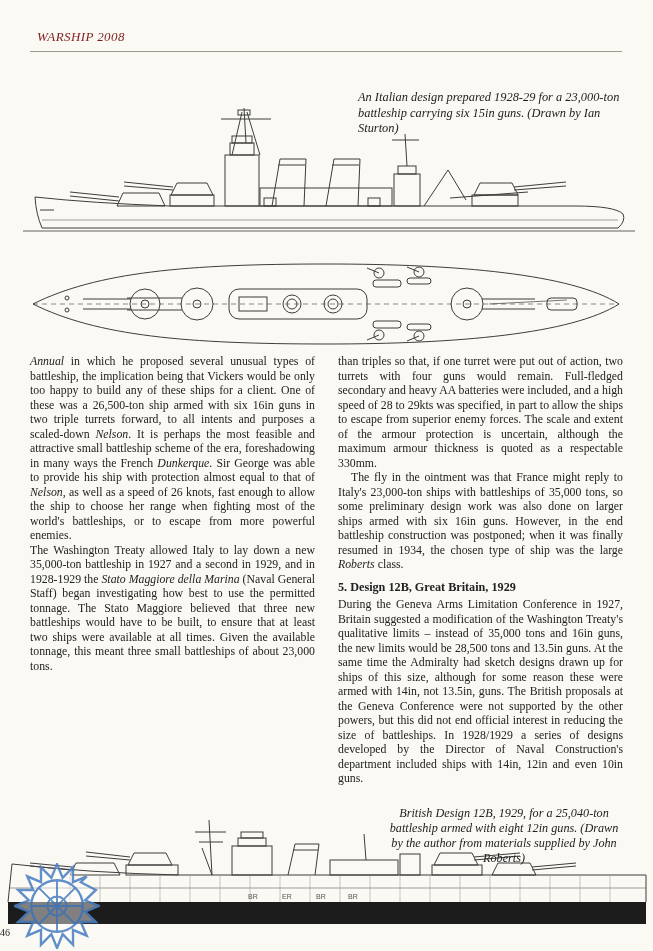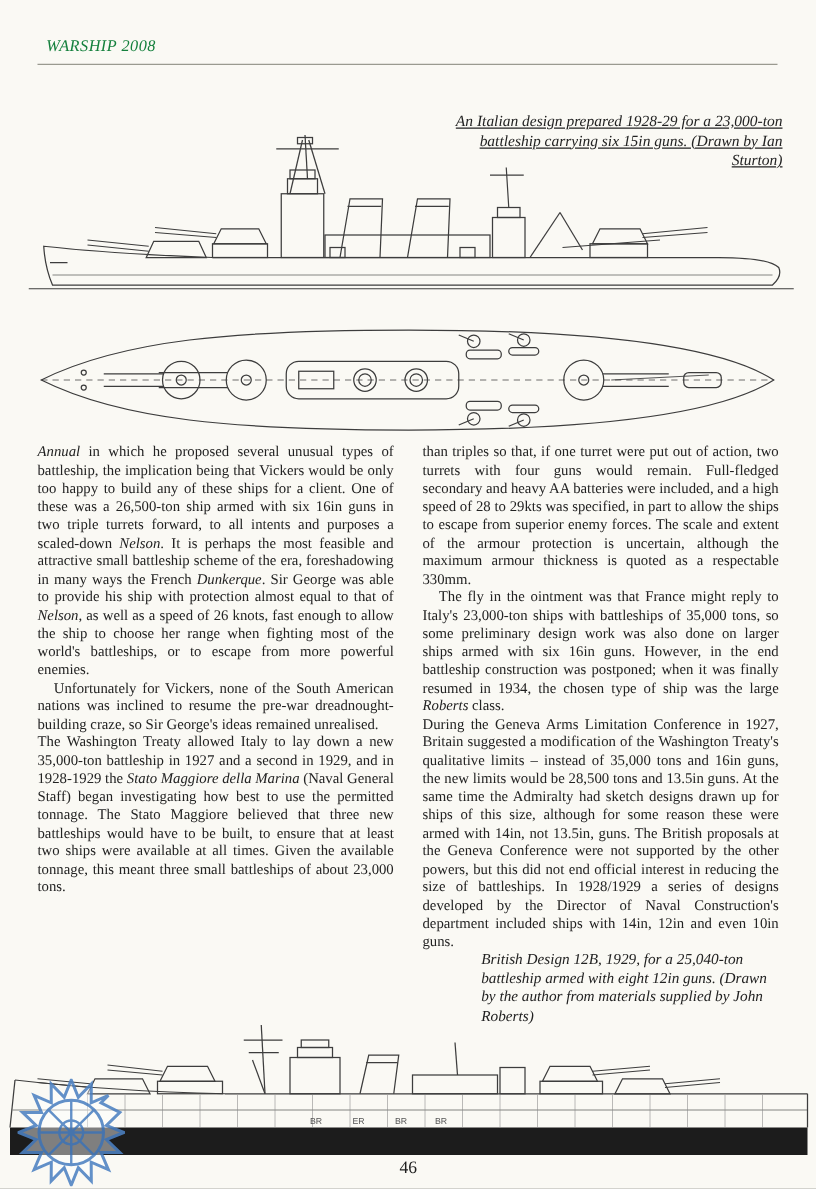--- a/index.html
+++ b/index.html
@@ -3,61 +3,61 @@
 <meta charset="utf-8">
 <style>
   html,body { margin:0; padding:0; background:#9a9a96; }
   .page {
     position:relative; width:653px; height:951px; margin:0 auto;
     background:#faf9f4; overflow:hidden;
     font-family:"Liberation Serif", serif; color:#222;
   }
   .header-title {
     position:absolute; top:29px; left:37px;
-    font-style:italic; font-size:13px; letter-spacing:.4px; color:#15803d;
+    font-style:italic; font-size:13px; letter-spacing:.4px; color:#7f1d1d;
   }
   .header-rule {
     position:absolute; top:51px; left:30px; width:592px; height:0;
     border-top:1px solid #9a9a90;
   }
   .top-caption {
     position:absolute; top:90px; right:27px; width:268px;
-    font-style:italic; font-size:12.4px; line-height:15.5px; text-align:right;text-decoration:underline;
+    font-style:italic; font-size:12.4px; line-height:15.5px; text-align:left;
   }
   .fig-top   { position:absolute; top:102px; left:20px; width:618px; height:152px; z-index:1; }
   .fig-plan  { position:absolute; top:256px; left:27px; width:598px; height:96px; z-index:1; }
   .columns {
     position:absolute; top:354px; left:30px; width:593px;
     display:flex; gap:23px; z-index:2;
   }
   .col { width:285px; font-size:11.8px; line-height:14.5px; text-align:justify; hyphens:auto; }
   .col p { margin:0; }
   .col p.indent { text-indent:13px; }
   .sec-heading { font-size:12.2px; font-weight:bold; margin:8px 0 3px 0; }
   .bottom-caption {
-    margin:0 0 0 auto; width:238px;
-    font-style:italic; font-size:12.2px; line-height:15.2px; text-align:left;
+    margin:20px 0 0 auto; width:238px;
+    font-style:italic; font-size:12.2px; line-height:15.2px; text-align:center;
   }
   .fig-bottom { position:absolute; top:818px; left:0; width:653px; height:122px; z-index:1; }
   .watermark {
     position:absolute; top:860px; left:14px; width:634px; height:92px;
     display:flex; align-items:center; z-index:5; pointer-events:none;
   }
   .wm-logo { width:86px; height:86px; flex:0 0 auto; opacity:.88; }
   .wm-text {
     margin-left:5px; white-space:nowrap;
     font-family:"Liberation Sans", sans-serif; font-weight:bold;
     font-size:56px; letter-spacing:1px;
     color:rgba(222,235,248,0.55);
     -webkit-text-stroke:2.2px rgba(77,129,194,0.92);
     text-shadow:3px 3px 0 rgba(77,129,194,0.35);
   }
   .page-number {
     position:absolute; top:927px; left:0; width:100%;
-    text-align:center; font-size:14px; z-index:6; color:#1e1e1e;
+    text-align:left; font-size:10px; z-index:6; color:#1e1e1e;
   }
   svg .ink  { fill:none; stroke:#3d3d3d; stroke-width:1; }
   svg .fine { fill:none; stroke:#888; stroke-width:.45; }
   svg .compartment-label { font-family:"Liberation Sans",sans-serif; font-size:7px; fill:#555; stroke:none; }
 </style>
 </head>
 <body>
 
 <div class="page">
 
@@ -145,26 +145,26 @@
       <line x1="462" y1="48" x2="540" y2="44" stroke-width="0.7"></line>
       <rect x="520" y="42" width="30" height="12" rx="4"></rect>
       <circle cx="40" cy="42" r="2"></circle>
         <circle cx="40" cy="54" r="2"></circle>
     </g>
   </svg>
 
   <div class="columns">
     <div class="col">
       <p><i>Annual</i> in which he proposed several unusual types of battleship, the implication being that Vickers would be only too happy to build any of these ships for a client. One of these was a 26,500-ton ship armed with six 16in guns in two triple turrets forward, to all intents and purposes a scaled-down <i>Nelson</i>. It is perhaps the most feasible and attractive small battleship scheme of the era, foreshadowing in many ways the French <i>Dunkerque</i>. Sir George was able to provide his ship with protection almost equal to that of <i>Nelson</i>, as well as a speed of 26 knots, fast enough to allow the ship to choose her range when fighting most of the world's battleships, or to escape from more powerful enemies.</p>
-      <p class="indent">Unfortunately for Vickers, none of the South American nations was inclined to resume the pre-war dreadnought-building craze, so Sir George's ideas remained unrealised.</p>
       <p>The Washington Treaty allowed Italy to lay down a new 35,000-ton battleship in 1927 and a second in 1929, and in 1928-1929 the <i>Stato Maggiore della Marina</i> (Naval General Staff) began investigating how best to use the permitted tonnage. The Stato Maggiore believed that three new battleships would have to be built, to ensure that at least two ships were available at all times. Given the available tonnage, this meant three small battleships of about 23,000 tons.</p>
     </div>
     <div class="col">
       <p>than triples so that, if one turret were put out of action, two turrets with four guns would remain. Full-fledged secondary and heavy AA batteries were included, and a high speed of 28 to 29kts was specified, in part to allow the ships to escape from superior enemy forces. The scale and extent of the armour protection is uncertain, although the maximum armour thickness is quoted as a respectable 330mm.</p>
       <p class="indent">The fly in the ointment was that France might reply to Italy's 23,000-ton ships with battleships of 35,000 tons, so some preliminary design work was also done on larger ships armed with six 16in guns. However, in the end battleship construction was postponed; when it was finally resumed in 1934, the chosen type of ship was the large <i>Roberts</i> class.</p>
+      <div class="sec-heading">5. Design 12B, Great Britain, 1929</div>
       <p>During the Geneva Arms Limitation Conference in 1927, Britain suggested a modification of the Washington Treaty's qualitative limits – instead of 35,000 tons and 16in guns, the new limits would be 28,500 tons and 13.5in guns. At the same time the Admiralty had sketch designs drawn up for ships of this size, although for some reason these were armed with 14in, not 13.5in, guns. The British proposals at the Geneva Conference were not supported by the other powers, but this did not end official interest in reducing the size of battleships. In 1928/1929 a series of designs developed by the Director of Naval Construction's department included ships with 14in, 12in and even 10in guns.</p>
       <div class="bottom-caption">British Design 12B, 1929, for a 25,040-ton battleship armed with eight 12in guns. (Drawn by the author from materials supplied by John Roberts)</div>
     </div>
   </div>
 
   <svg class="fig-bottom" viewBox="0 0 653 122">
     <rect x="8" y="84" width="638" height="22" fill="#1c1c1c" stroke="none"></rect>
     <g class="ink">
       <path d="M12,46 Q90,55 180,57 L646,57"></path>
       <line x1="12" y1="46" x2="8" y2="84"></line>

